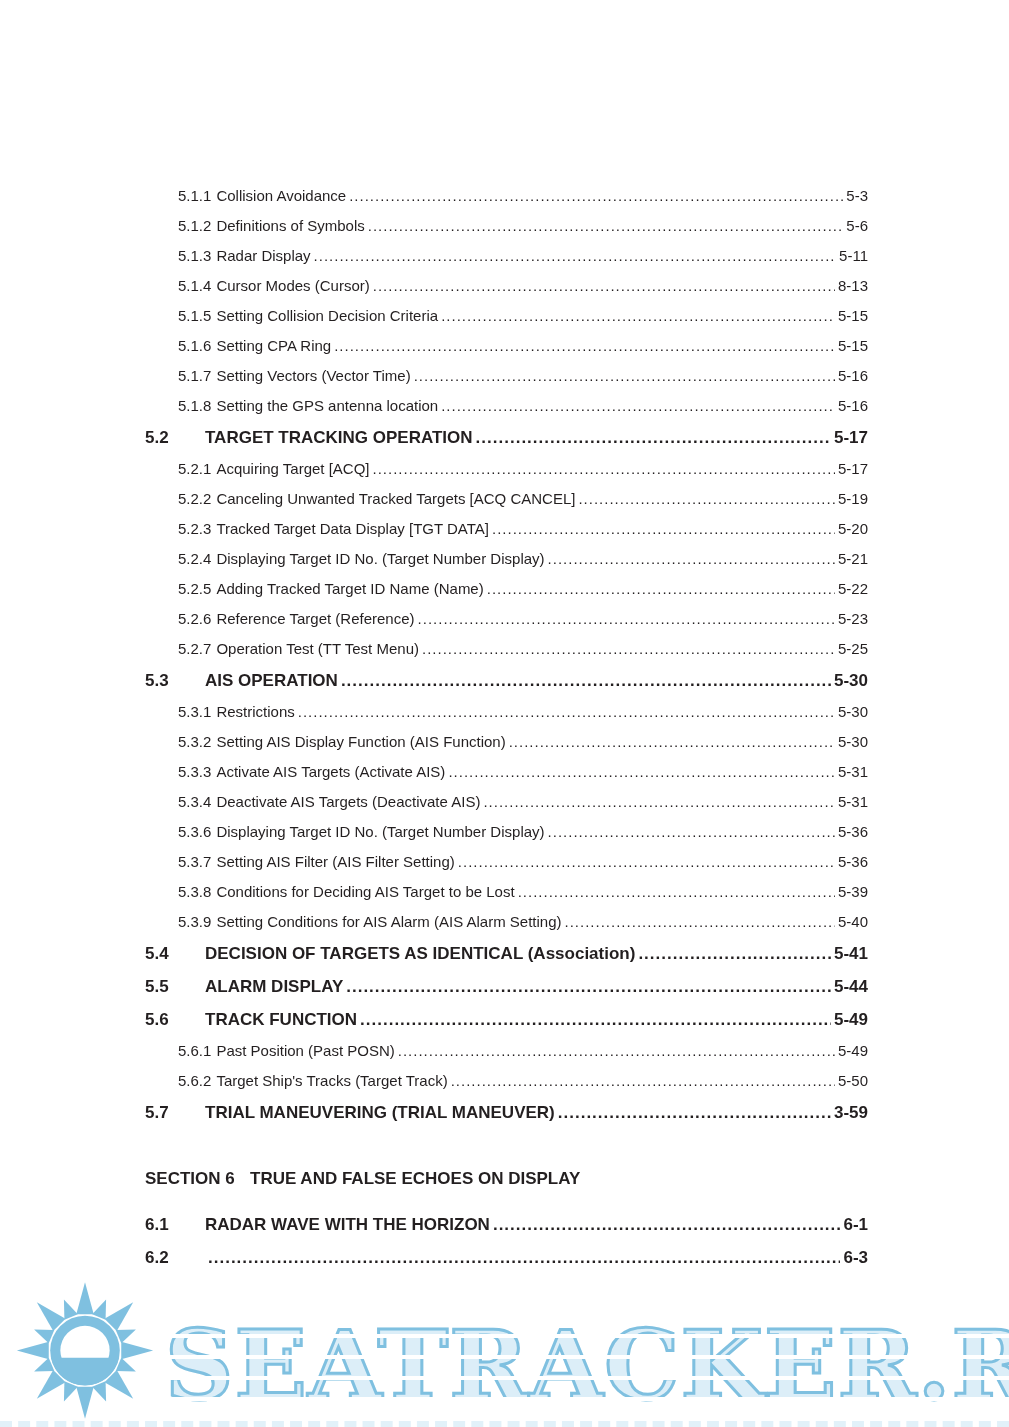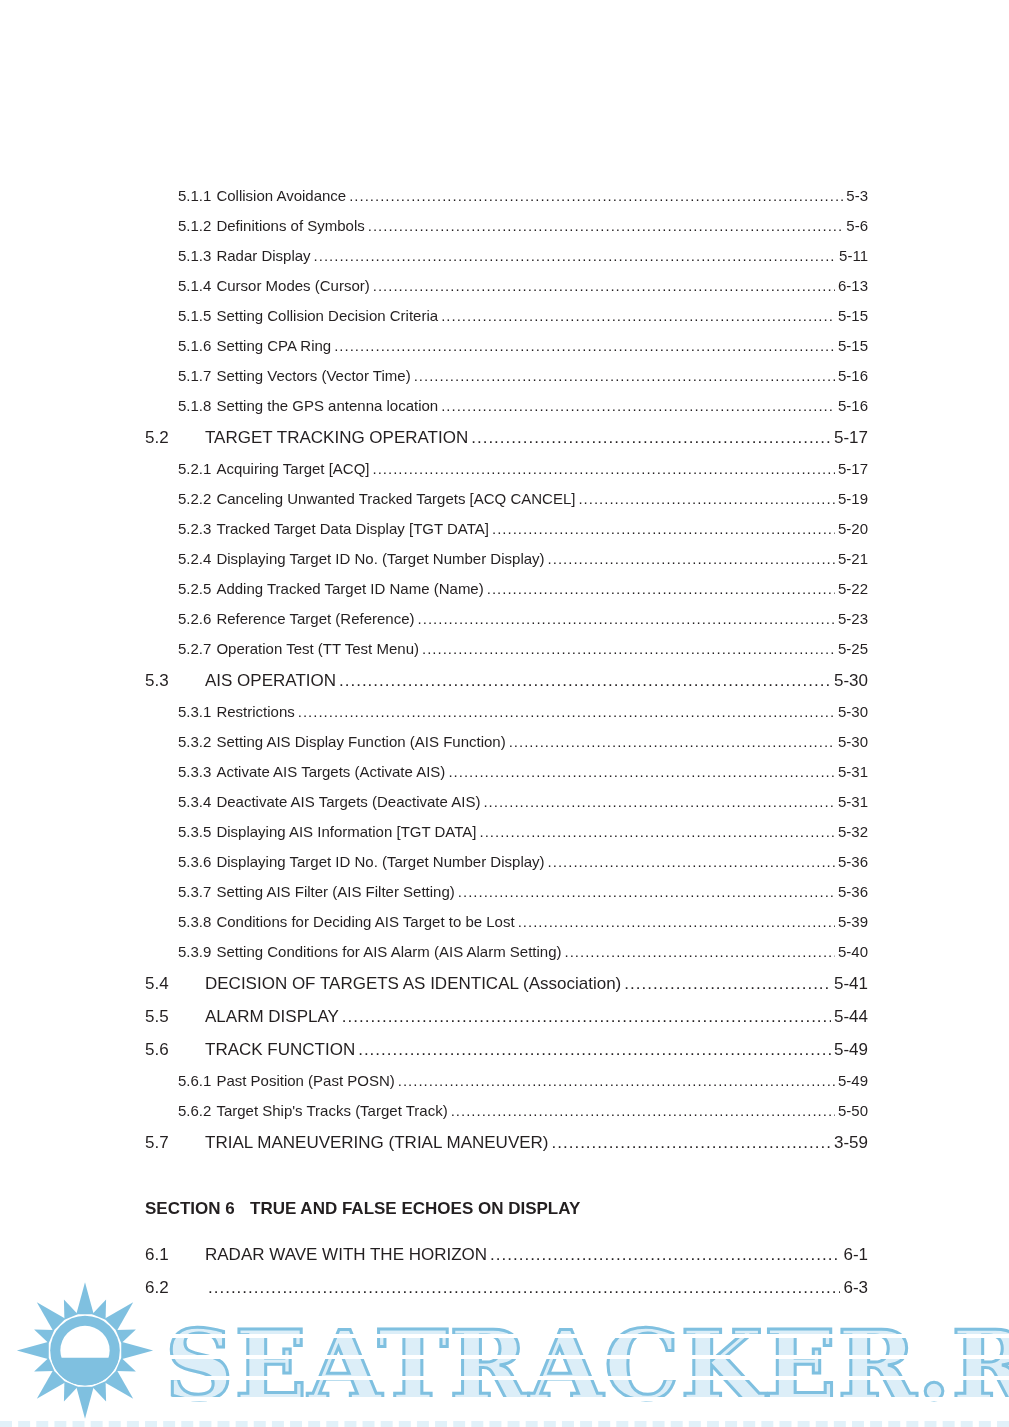--- a/index.html
+++ b/index.html
@@ -20,21 +20,21 @@
     align-items: baseline;
   }
   .toc-row.sub {
     padding-left: 33px;
     font-size: 15px;
     line-height: 30px;
     height: 30px;
   }
   .toc-row.section {
     font-size: 17px;
-    font-weight: normal;
+    font-weight: bold;
     line-height: 33px;
     height: 33px;
   }
   .toc-row.section .num { width: 60px; flex: none; }
   .toc-row.sub .num { margin-right: 5px; flex: none; }
   .title { flex: none; white-space: nowrap; }
   .leader {
     flex: 1 1 auto;
     overflow: hidden;
     white-space: nowrap;
@@ -113,21 +113,21 @@
     <div class="toc-row sub">
       <span class="num">5.1.3</span>
       <span class="title">Radar Display</span>
       <span class="leader"></span>
       <span class="page">5-11</span>
     </div>
     <div class="toc-row sub">
       <span class="num">5.1.4</span>
       <span class="title">Cursor Modes (Cursor)</span>
       <span class="leader"></span>
-      <span class="page">6-13</span>
+      <span class="page">8-13</span>
     </div>
     <div class="toc-row sub">
       <span class="num">5.1.5</span>
       <span class="title">Setting Collision Decision Criteria</span>
       <span class="leader"></span>
       <span class="page">5-15</span>
     </div>
     <div class="toc-row sub">
       <span class="num">5.1.6</span>
       <span class="title">Setting CPA Ring</span>
@@ -216,26 +216,20 @@
       <span class="num">5.3.3</span>
       <span class="title">Activate AIS Targets (Activate AIS)</span>
       <span class="leader"></span>
       <span class="page">5-31</span>
     </div>
     <div class="toc-row sub">
       <span class="num">5.3.4</span>
       <span class="title">Deactivate AIS Targets (Deactivate AIS)</span>
       <span class="leader"></span>
       <span class="page">5-31</span>
-    </div>
-    <div class="toc-row sub">
-      <span class="num">5.3.5</span>
-      <span class="title">Displaying AIS Information [TGT DATA]</span>
-      <span class="leader"></span>
-      <span class="page">5-32</span>
     </div>
     <div class="toc-row sub">
       <span class="num">5.3.6</span>
       <span class="title">Displaying Target ID No. (Target Number Display)</span>
       <span class="leader"></span>
       <span class="page">5-36</span>
     </div>
     <div class="toc-row sub">
       <span class="num">5.3.7</span>
       <span class="title">Setting AIS Filter (AIS Filter Setting)</span>

